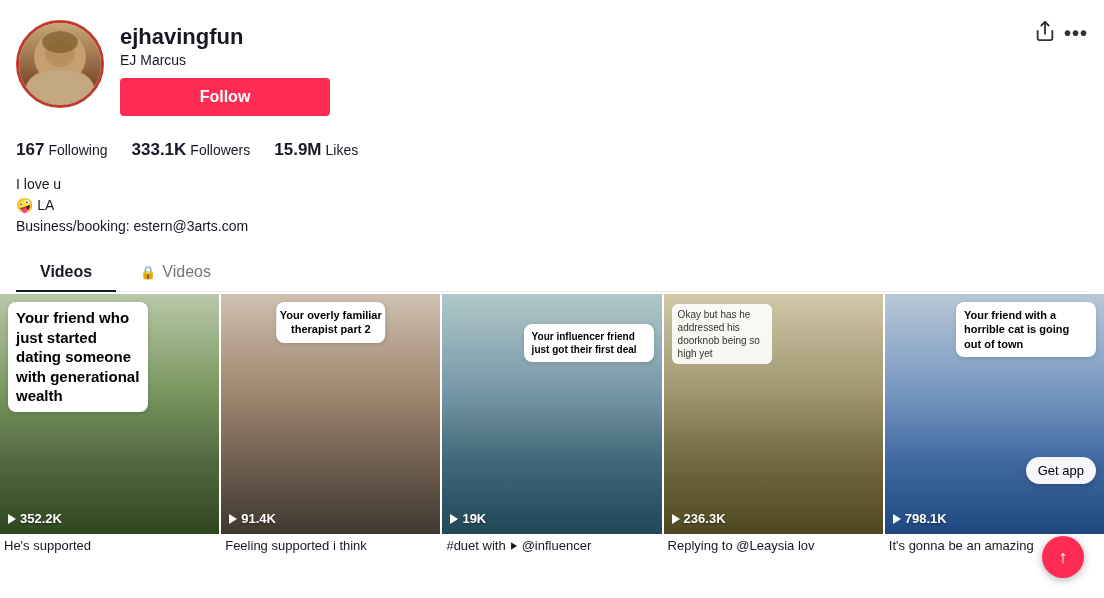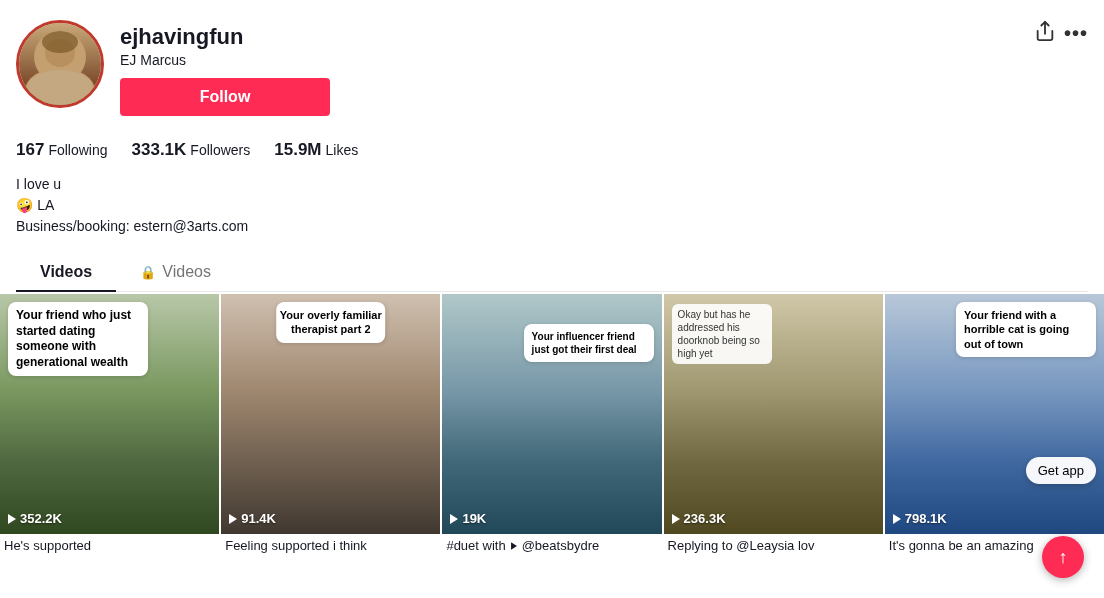--- a/index.html
+++ b/index.html
@@ -416,21 +416,21 @@
       <span>Videos</span>
     </div>
   </div>
 </div>
 
 <div class="videos-grid">
 
   <div class="video-card">
     <div class="video-thumb">
       <div class="thumb-person p1" style="height:240px;"></div>
-      <div class="caption-bubble" style="top:8px; left:8px; max-width:140px; font-size:12px;">Your friend who just started dating someone with generational wealth</div>
+      <div class="caption-bubble" style="top:8px; left:8px; max-width:140px; font-size:15px;">Your friend who just started dating someone with generational wealth</div>
       <div class="view-count">
         <div class="play-tri"></div>
         <span>352.2K</span>
       </div>
     </div>
     <div class="video-caption">He's supported</div>
   </div>
 
   <div class="video-card">
     <div class="video-thumb">
@@ -452,21 +452,21 @@
         <div class="play-tri"></div>
         <span>19K</span>
       </div>
     </div>
     <div class="video-caption">
       <span style="display:flex; align-items:center; gap:3px;">
         <span>#duet with </span>
         <svg width="10" height="10" viewBox="0 0 24 24" fill="#161823">
             <polygon points="5,3 19,12 5,21"></polygon>
           </svg>
-        <span>@beatsbydre</span>
+        <span>@influencer</span>
       </span>
     </div>
   </div>
 
   <div class="video-card">
     <div class="video-thumb">
       <div class="thumb-person p4" style="height:240px;"></div>
       <div class="okay-badge">Okay but has he addressed his doorknob being so high yet</div>
       <div class="view-count">
         <div class="play-tri"></div>

